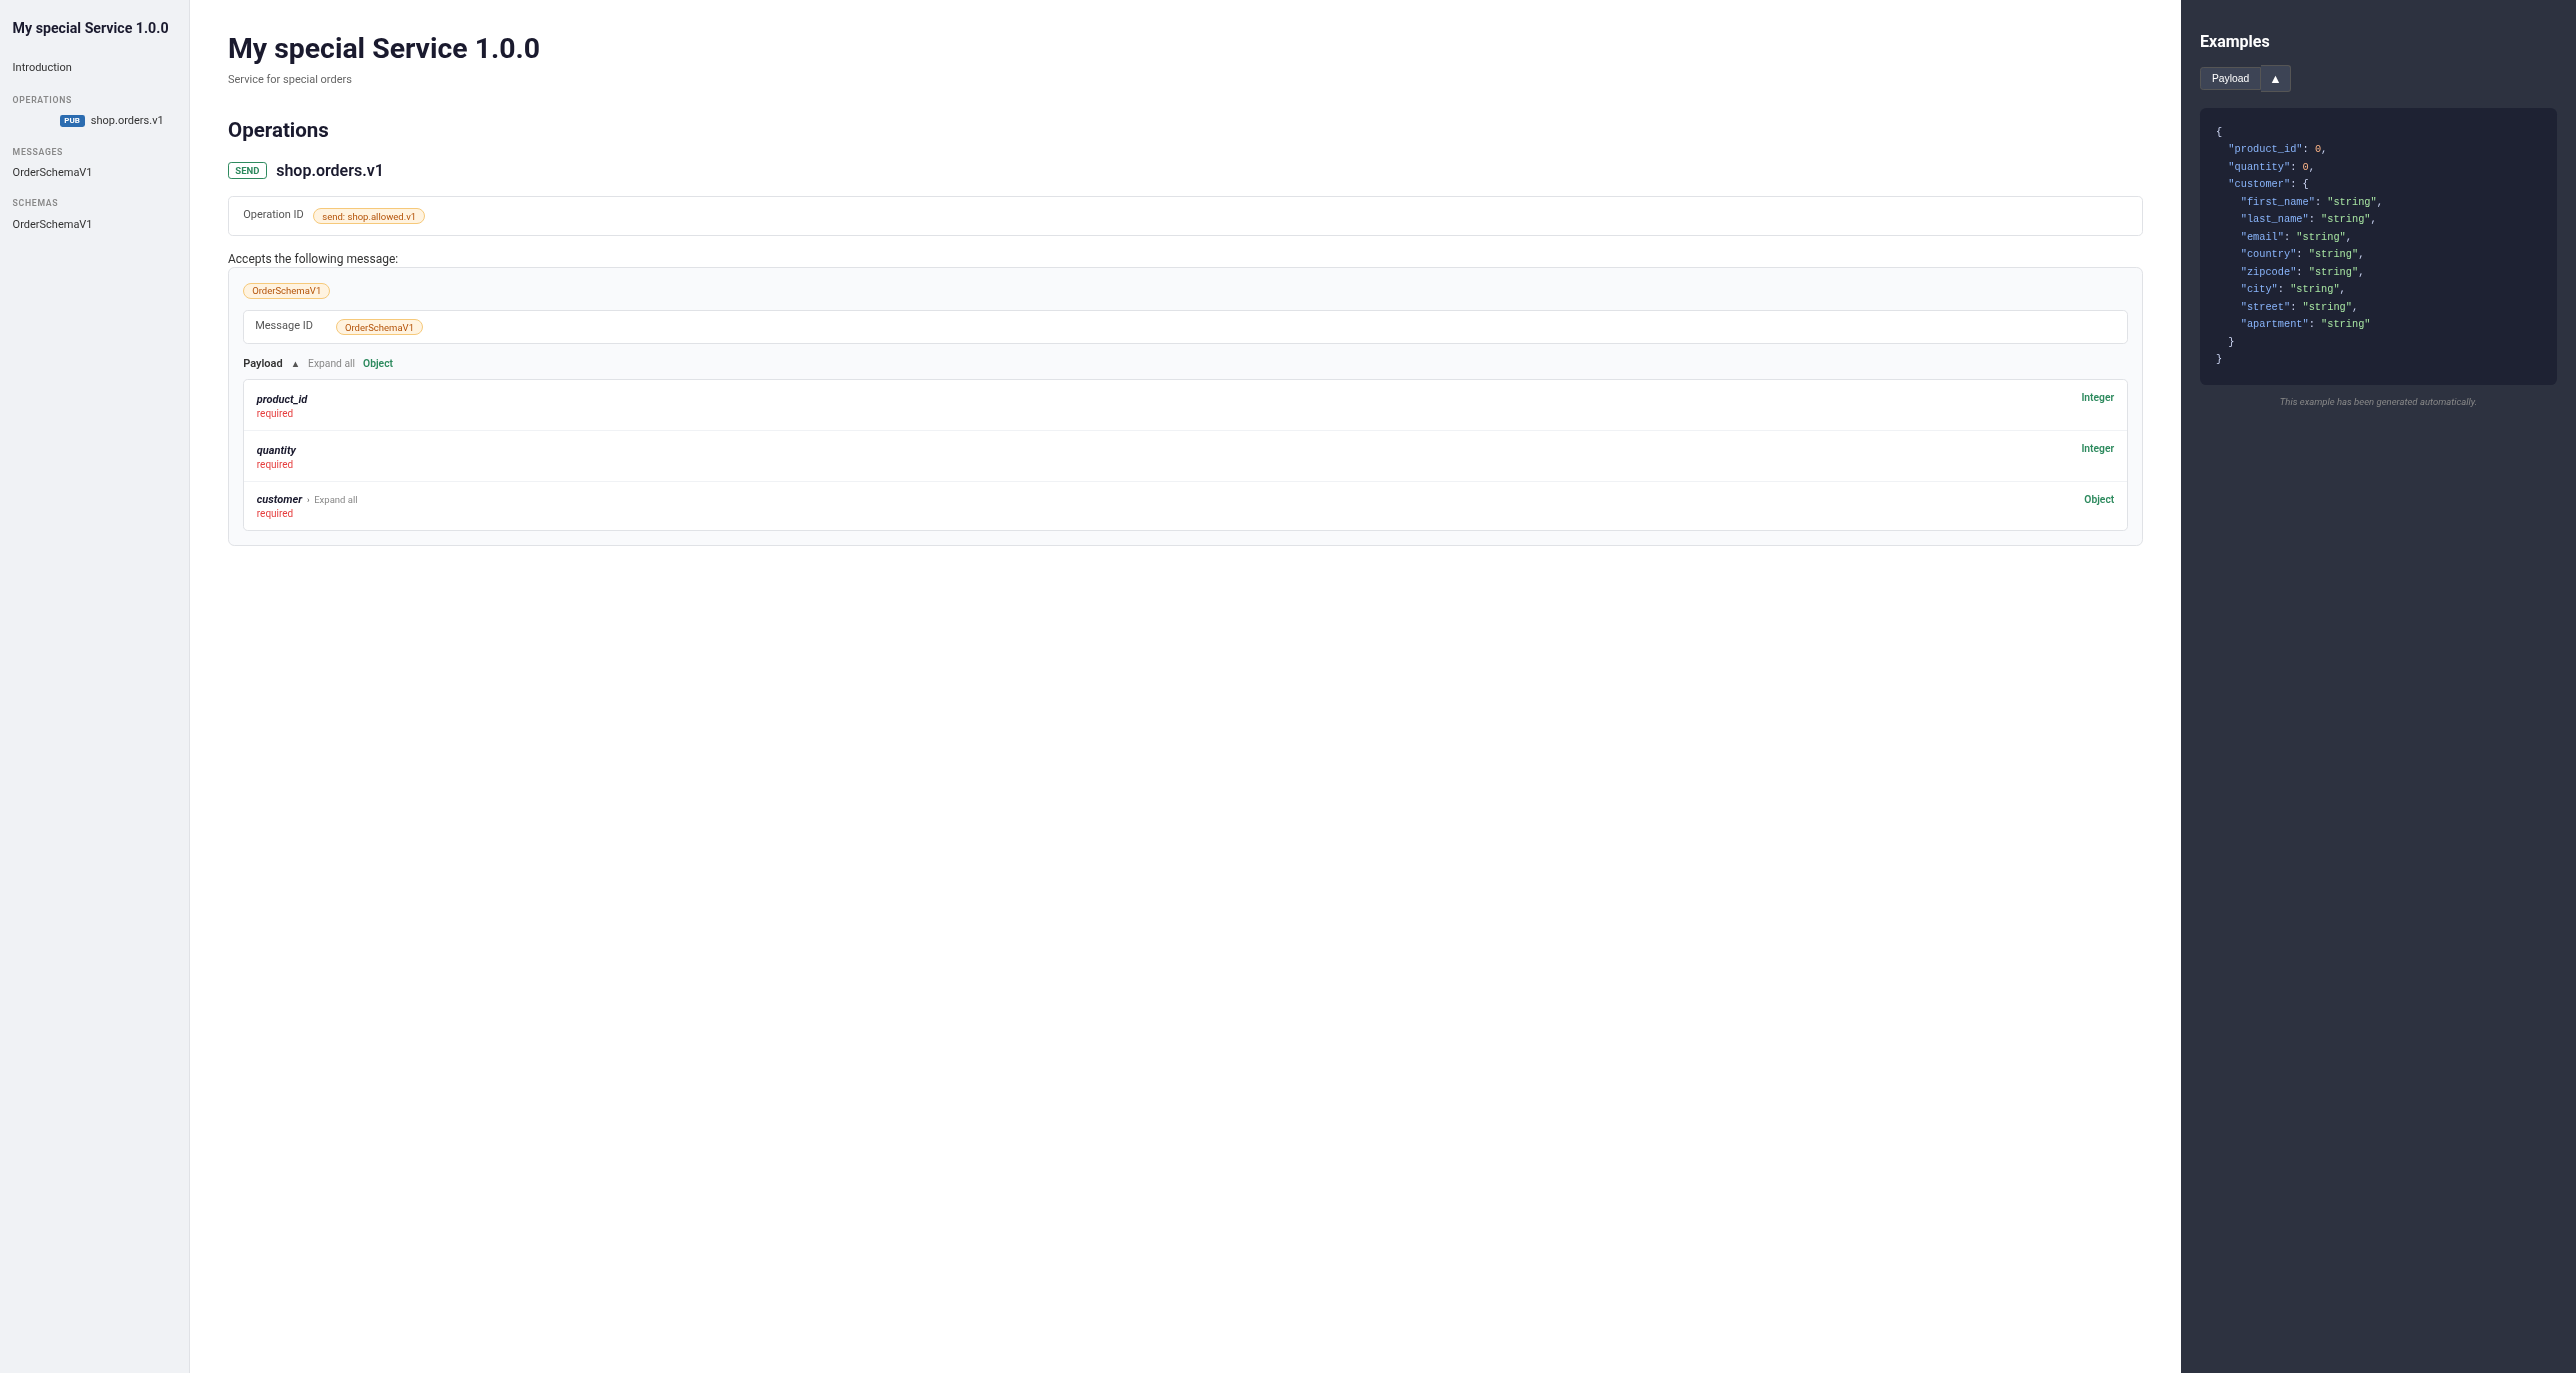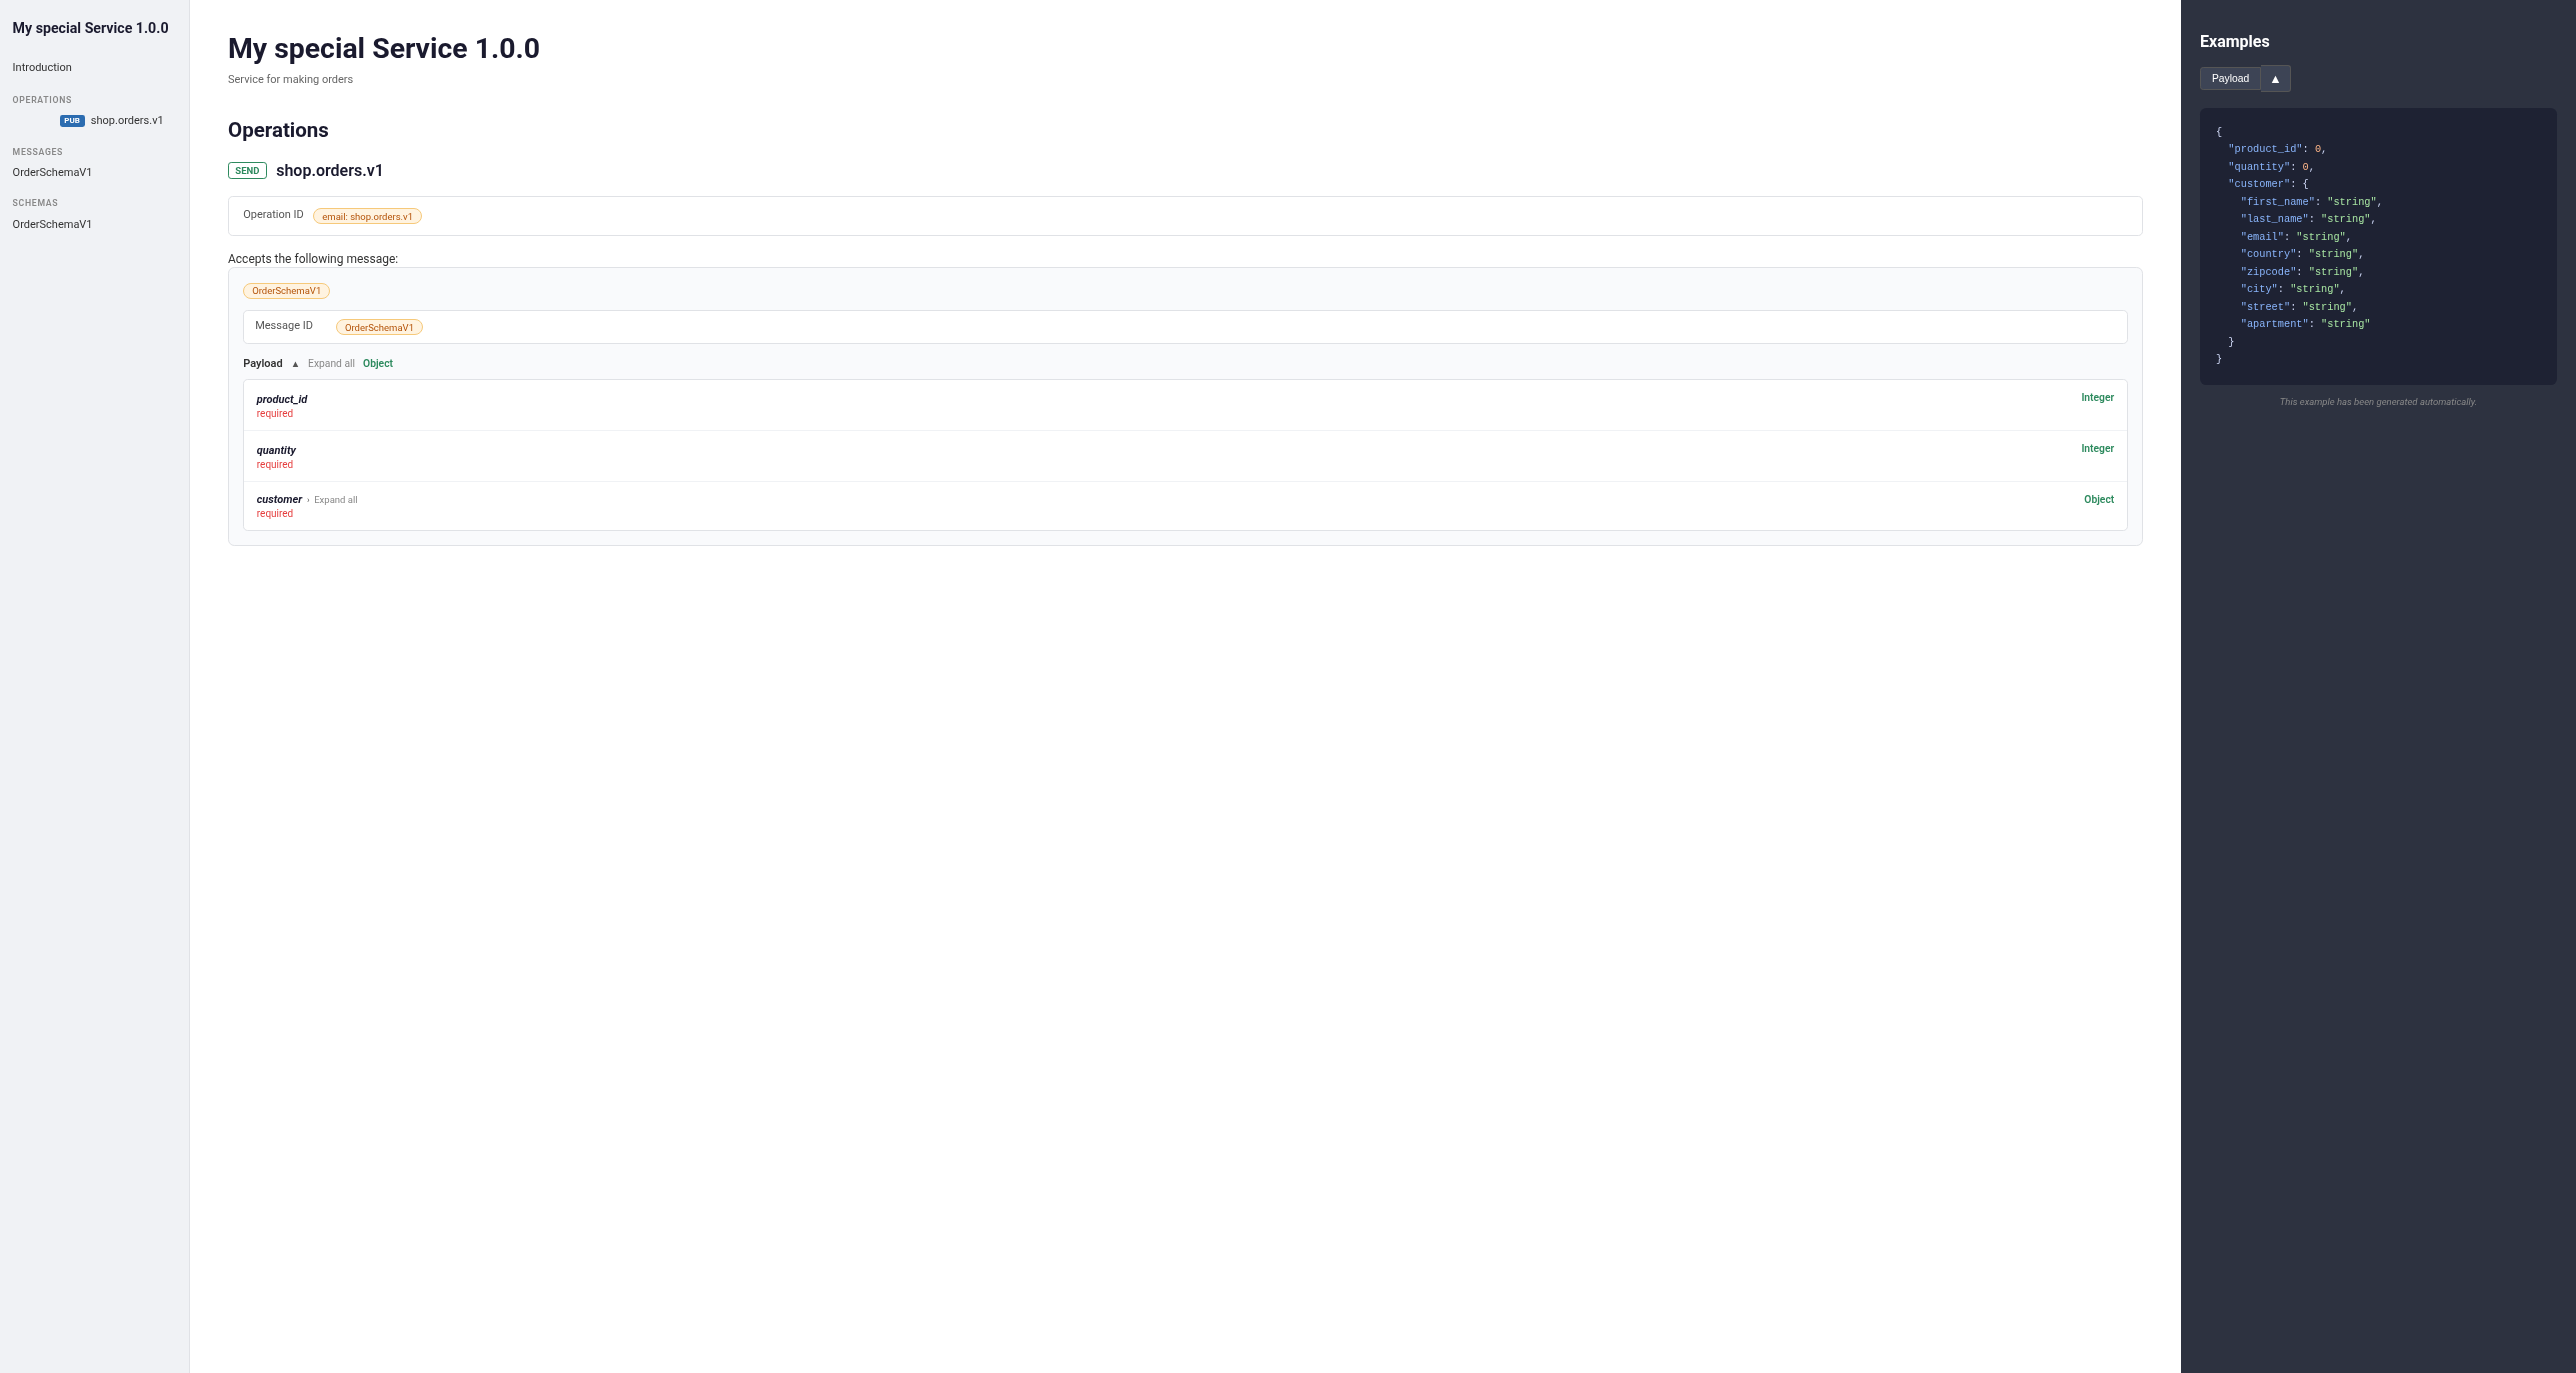--- a/index.html
+++ b/index.html
@@ -338,32 +338,32 @@
 
   <div class="sidebar-section-label">MESSAGES</div>
   <div class="sidebar-schema-item">OrderSchemaV1</div>
 
   <div class="sidebar-section-label">SCHEMAS</div>
   <div class="sidebar-schema-item">OrderSchemaV1</div>
 </aside>
 
 <main class="main-content">
   <h1 class="page-title">My special Service 1.0.0</h1>
-  <p class="page-subtitle">Service for making orders</p>
+  <p class="page-subtitle">Service for special orders</p>
 
   <h2 class="section-title">Operations</h2>
 
   <div class="operation-header">
     <span class="send-badge">SEND</span>
     <span class="operation-name">shop.orders.v1</span>
   </div>
 
   <div class="operation-id-row">
     <span>Operation ID</span>
-    <span class="operation-id-badge">email: shop.orders.v1</span>
+    <span class="operation-id-badge">send: shop.allowed.v1</span>
   </div>
 
   <p class="accepts-label">Accepts the following message:</p>
 
   <div class="message-box">
     <span class="schema-tag">OrderSchemaV1</span>
 
     
     <div class="message-id-row">
       <span>Message ID</span>

